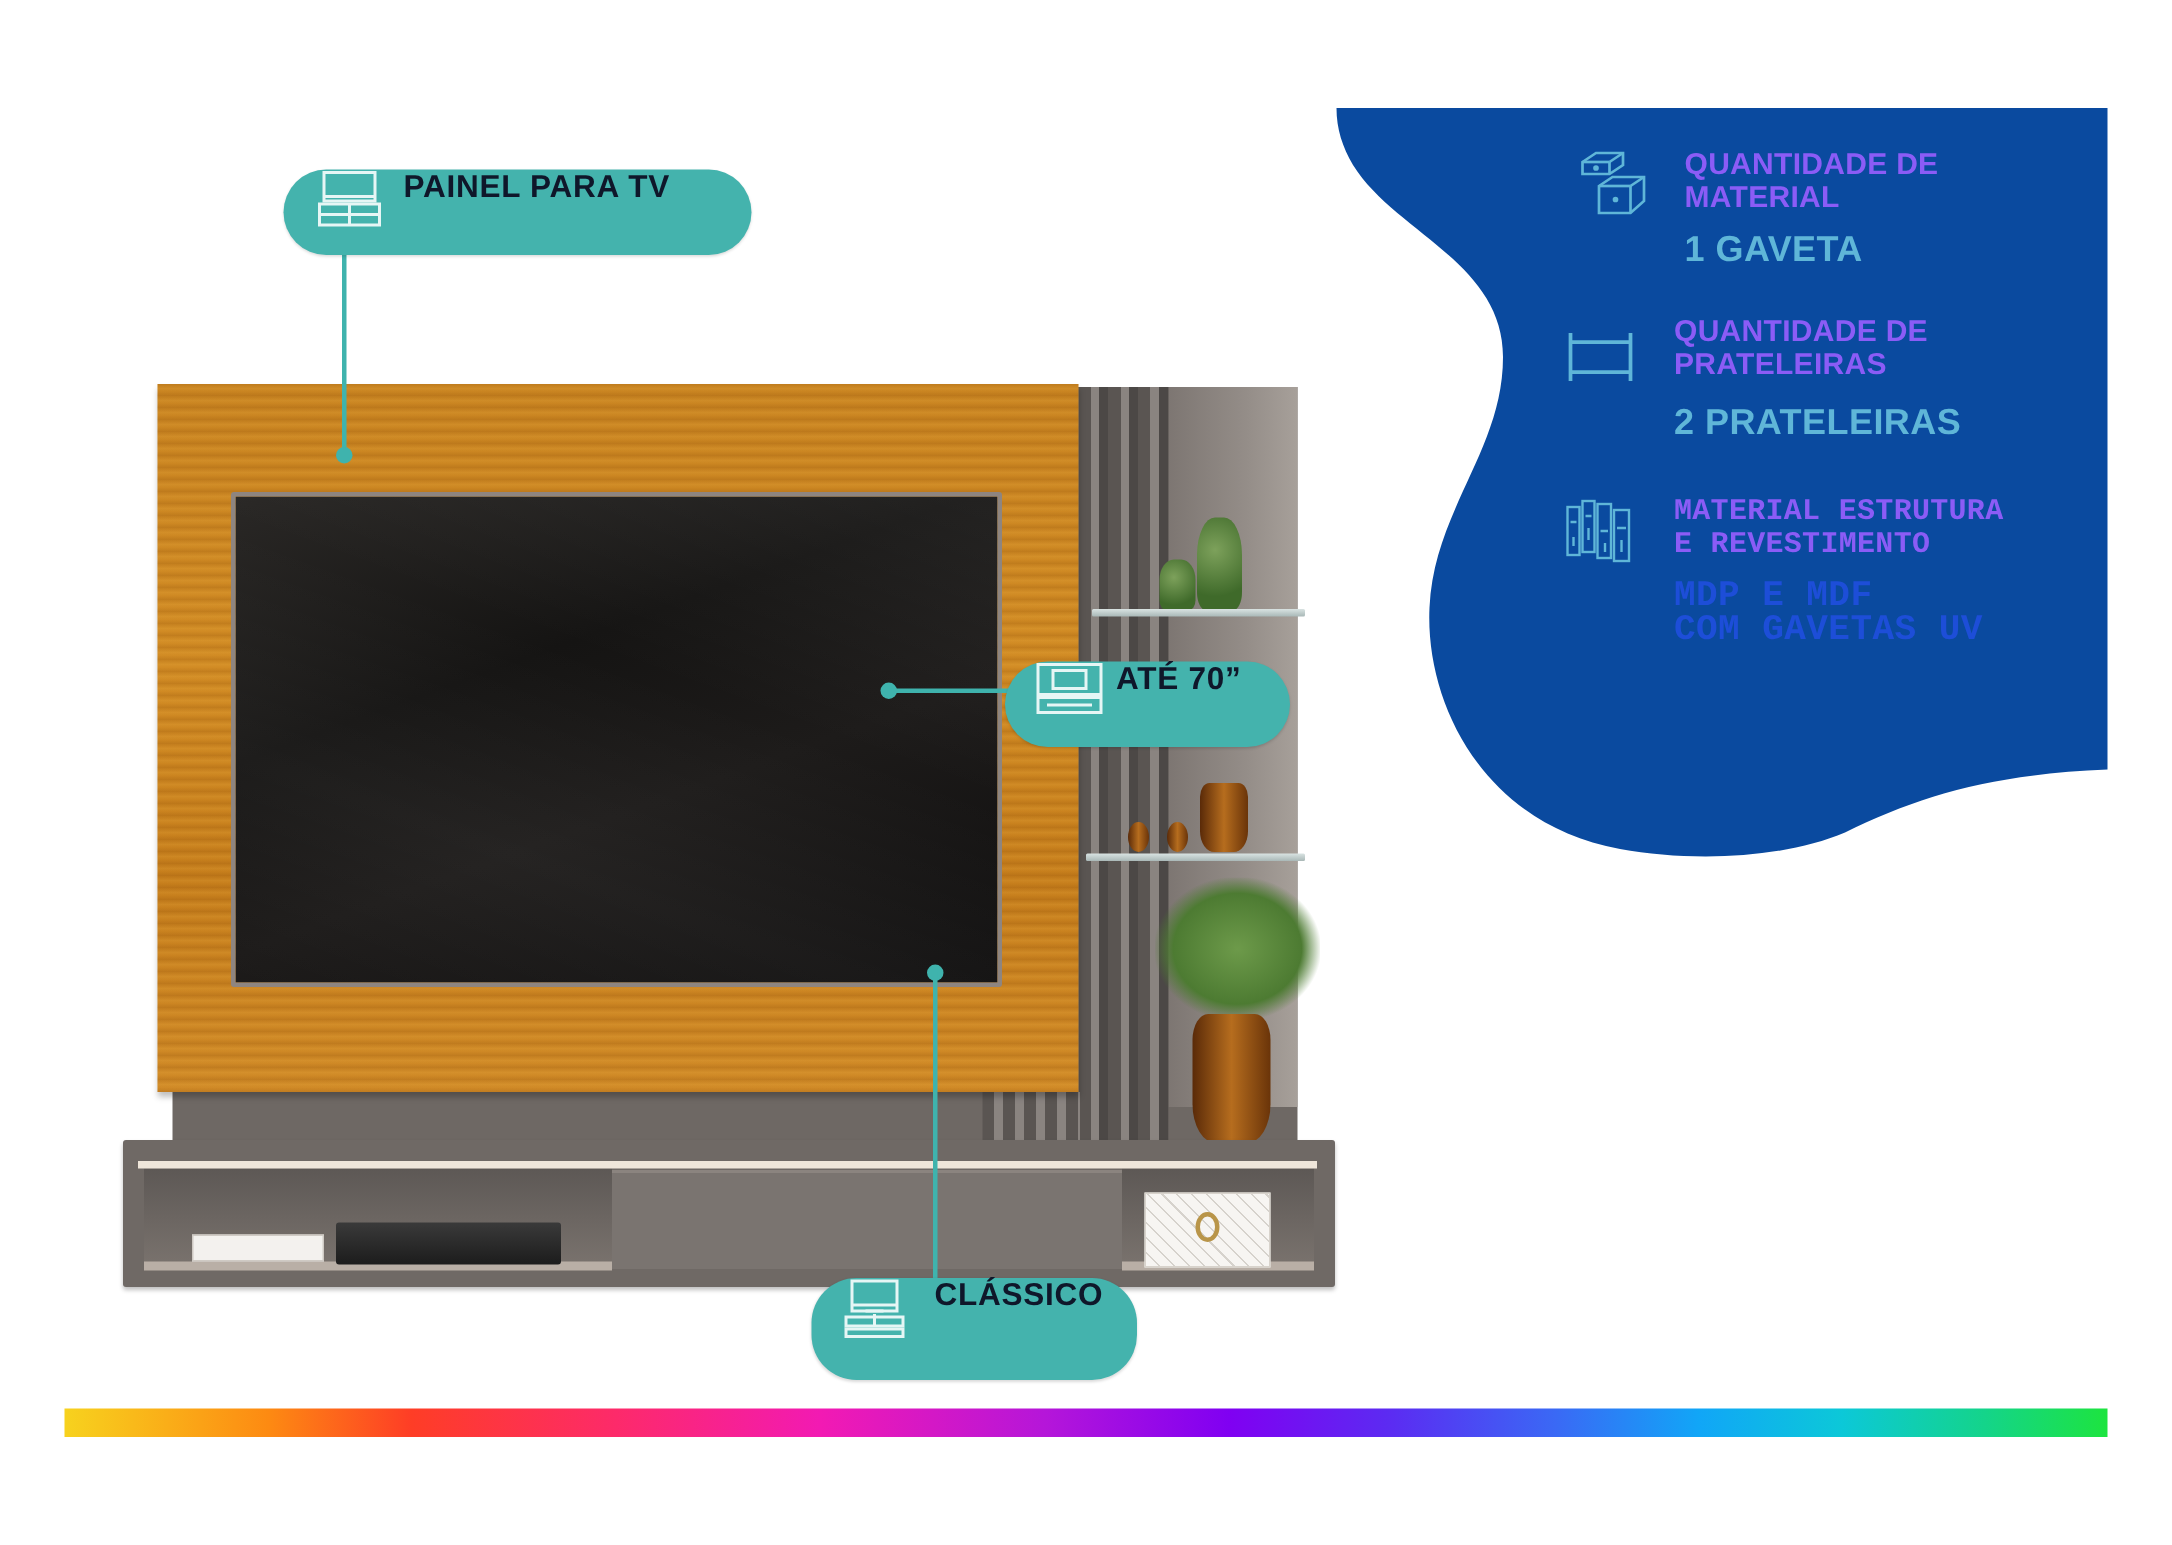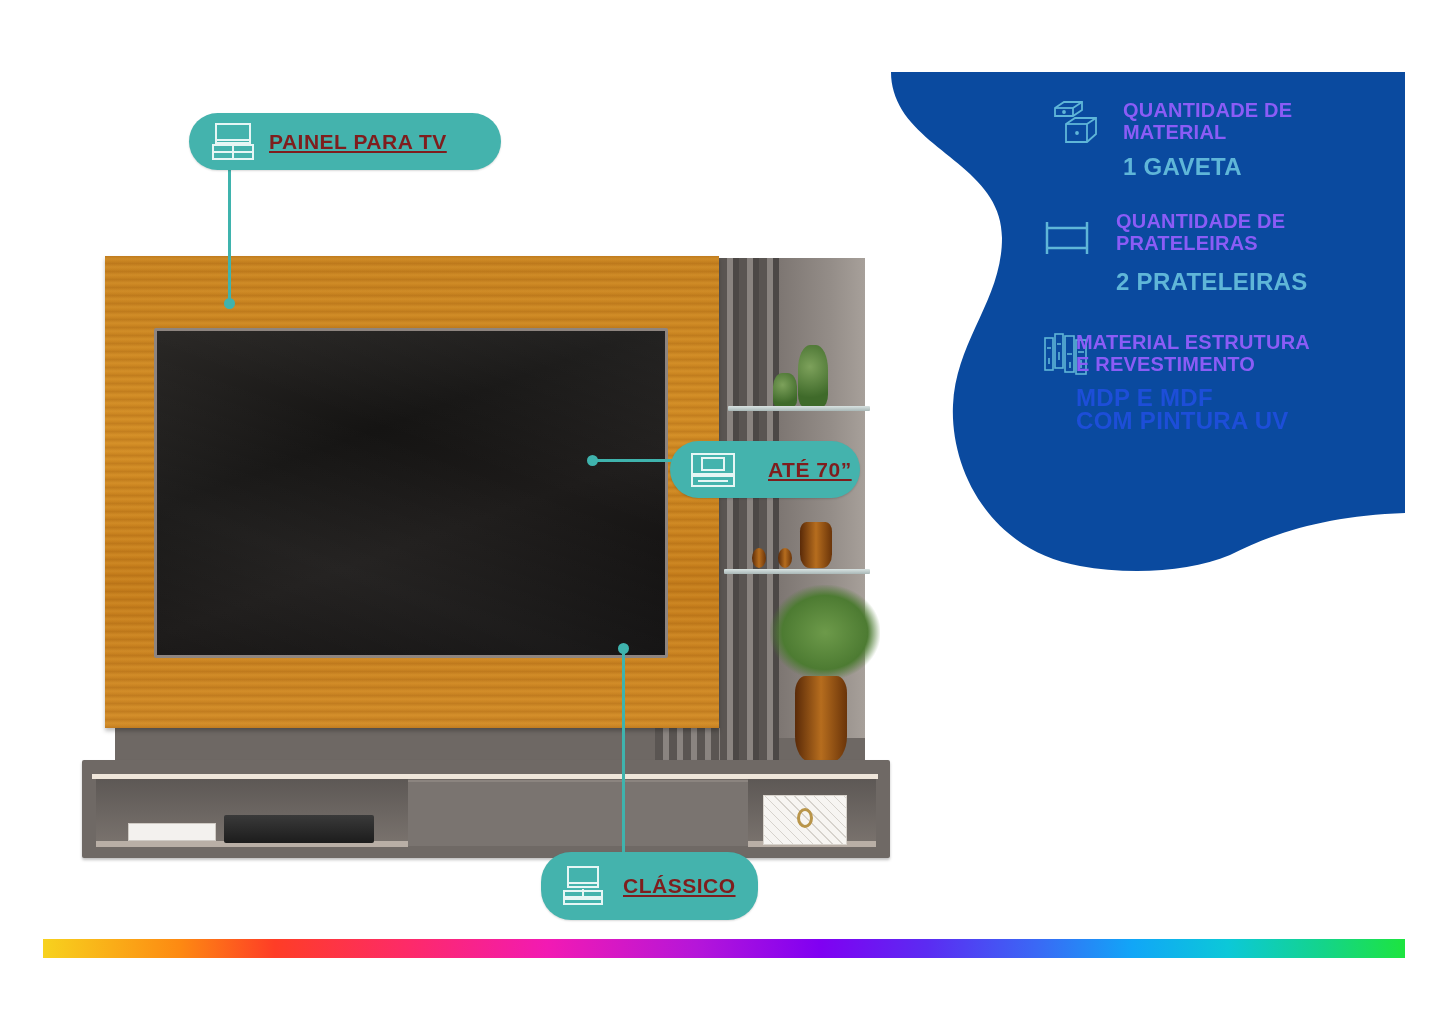--- a/index.html
+++ b/index.html
@@ -50,22 +50,22 @@
   .book { position: absolute; left: 128px; top: 823px; width: 88px; height: 18px; background: #f3f1ee; border: 1px solid #cfcac4; }
   .player { position: absolute; left: 224px; top: 815px; width: 150px; height: 28px; background: linear-gradient(180deg, #3a3a3a, #1c1c1c); border-radius: 2px; }
   .gift-box { position: absolute; left: 763px; top: 795px; width: 84px; height: 50px;
     background: repeating-linear-gradient(45deg, #f7f5f2 0 6px, #d6d2cc 6px 7px), #f7f5f2; border: 1px solid #d8d3cc; }
   .gift-ring { position: absolute; left: 797px; top: 808px; width: 16px; height: 20px; border: 3px solid #b99549; border-radius: 50%; }
 
   
   .leader { position: absolute; background: #3fb3ad; }
   .leader-dot { position: absolute; width: 11px; height: 11px; border-radius: 50%; background: #3fb3ad; }
   .pill {
-    position: absolute; background: #44b3ad; border-radius: 30px; display: flex; align-items: center;
-    color: #7f1d1d; font-weight: 700; letter-spacing: 0.5px; box-shadow: 0 1px 2px rgba(0,0,0,0.15); text-decoration: underline;
+    position: absolute; background: #44b3ad; border-radius: 30px; display: flex; 
+    color: #0f172a; font-weight: 700; letter-spacing: 0.5px; box-shadow: 0 1px 2px rgba(0,0,0,0.15);
   }
   .pill .icon { display: inline-flex; align-items: center; justify-content: center; }
   .pill-text { font-size: 21px; white-space: nowrap; }
 
   
   .blob { position: absolute; left: 0; top: 0; width: 1448px; height: 1030px; pointer-events: none; }
   .spec { position: absolute; }
   .spec-title { color: #8b5cf6; font-weight: 700; font-size: 20px; line-height: 22px; letter-spacing: 0.2px; }
   .spec-value { color: #5fb6d8; font-weight: 700; font-size: 24px; line-height: 23px; letter-spacing: 0.3px; }
   .spec-value.teal { color: #1d4ed8; }
@@ -133,21 +133,21 @@
 <div class="leader" style="left:592px;top:459px;width:85px;height:3px;"></div>
 <div class="pill" style="left:670px;top:441px;width:190px;height:57px;padding-left:20px;">
   <span class="icon" style="width:46px;height:36px;">
     <svg width="46" height="36" viewBox="0 0 46 36" fill="none" stroke="#e6f6f5" stroke-width="2">
       <rect x="2" y="2" width="42" height="20"></rect>
       <rect x="12" y="6" width="22" height="12"></rect>
       <rect x="2" y="24" width="42" height="10"></rect>
       <line x1="8" y1="29" x2="38" y2="29"></line>
     </svg>
   </span>
-  <span class="pill-text" style="margin-left:32px;">ATÉ 70”</span>
+  <span class="pill-text" style="margin-left:8px;">ATÉ 70”</span>
 </div>
 
 <div class="leader-dot" style="left:618px;top:643px;"></div>
 <div class="leader" style="left:622px;top:648px;width:3px;height:210px;"></div>
 <div class="pill" style="left:541px;top:852px;width:217px;height:68px;padding-left:20px;">
   <span class="icon" style="width:44px;height:42px;">
     <svg width="44" height="42" viewBox="0 0 44 42" fill="none" stroke="#e6f6f5" stroke-width="2">
       <rect x="7" y="2" width="30" height="20"></rect>
       <line x1="7" y1="18" x2="37" y2="18"></line>
       <line x1="16" y1="22" x2="28" y2="22"></line>
@@ -212,20 +212,20 @@
     <line x1="4" y1="16" x2="8" y2="16"></line>
       <line x1="14" y1="12" x2="18" y2="12"></line>
       <line x1="24" y1="22" x2="29" y2="22"></line>
       <line x1="35" y1="20" x2="41" y2="20"></line>
     <line x1="6" y1="26" x2="6" y2="32"></line>
       <line x1="16" y1="20" x2="16" y2="28"></line>
       <line x1="27" y1="30" x2="27" y2="36"></line>
       <line x1="38" y1="28" x2="38" y2="36"></line>
   </svg>
 </div>
-<div class="spec" style="left:1076px;top:331px;">
+<div class="spec" style="left:1116px;top:331px;font-family:Liberation Mono, monospace;">
   <div class="spec-title">MATERIAL ESTRUTURA</div>
   <div class="spec-title">E REVESTIMENTO</div>
   <div class="spec-value teal" style="margin-top:11px;">MDP E MDF</div>
-  <div class="spec-value teal">COM PINTURA UV</div>
+  <div class="spec-value teal">COM GAVETAS UV</div>
 </div>
 
 <div class="rainbow"></div>
 
 </body></html>

